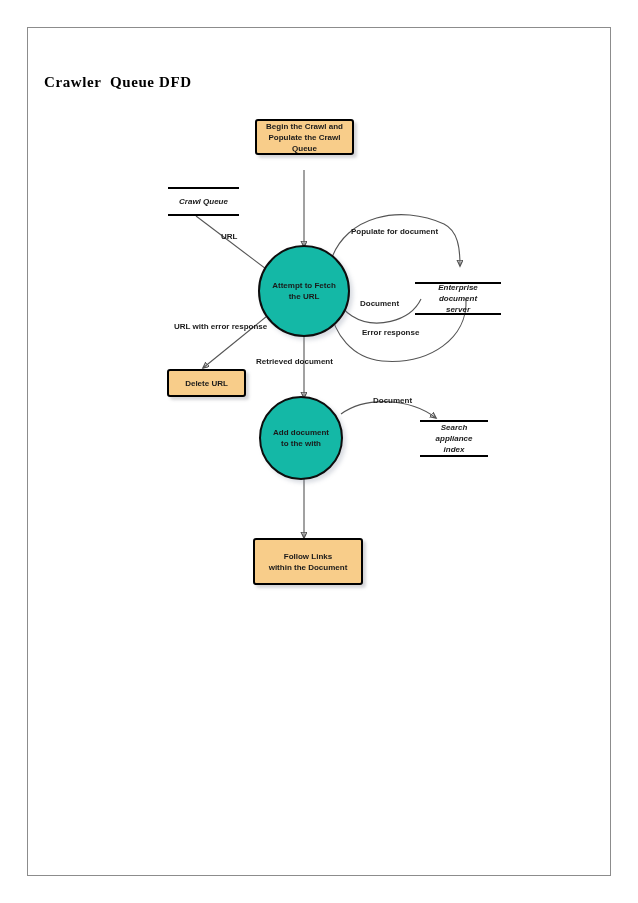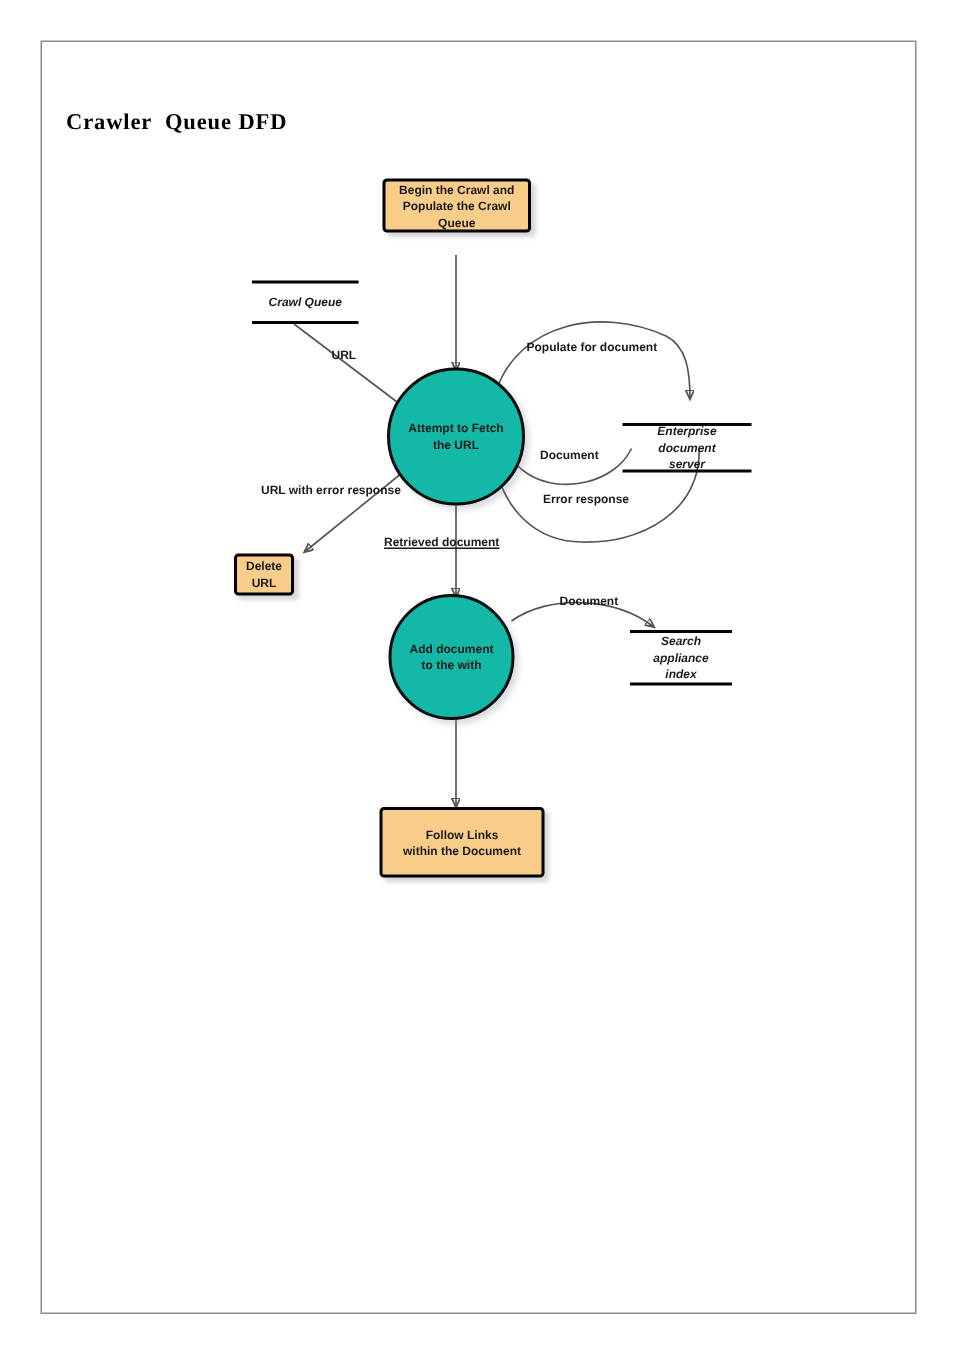--- a/index.html
+++ b/index.html
@@ -175,21 +175,21 @@
     </div>
 
     <div class="store" style="left:415px; top:266px; width:86px; height:33px;margin-top:16px;">
       <div class="store-label">
         <div>Enterprise</div>
         <div>document</div>
         <div>server</div>
       </div>
     </div>
 
-    <div class="node box" style="left:156px; top:369px; width:40px; height:28px;">
+    <div class="node box" style="left:167px; top:369px; width:79px; height:28px;">
       <span>Delete URL</span>
     </div>
 
     <div class="node circle" style="left:259px; top:396px; width:84px; height:84px;">
       <div>
         <div>Add document</div>
         <div>to the with</div>
       </div>
     </div>
 
@@ -211,18 +211,18 @@
     <div class="flow-label" style="left:221px; top:232px;">URL</div>
 
     <div class="flow-label" style="left:351px; top:227px;">Populate for document</div>
 
     <div class="flow-label" style="left:360px; top:299px;">Document</div>
 
     <div class="flow-label" style="left:362px; top:328px;">Error response</div>
 
     <div class="flow-label" style="left:174px; top:322px;">URL with error response</div>
 
-    <div class="flow-label" style="left:256px; top:357px;text-decoration:underline;">Retrieved document</div>
+    <div class="flow-label" style="left:256px; top:357px;">Retrieved document</div>
 
     <div class="flow-label" style="left:373px; top:396px;">Document</div>
 
   </div>
 </div>
 
 </body></html>

